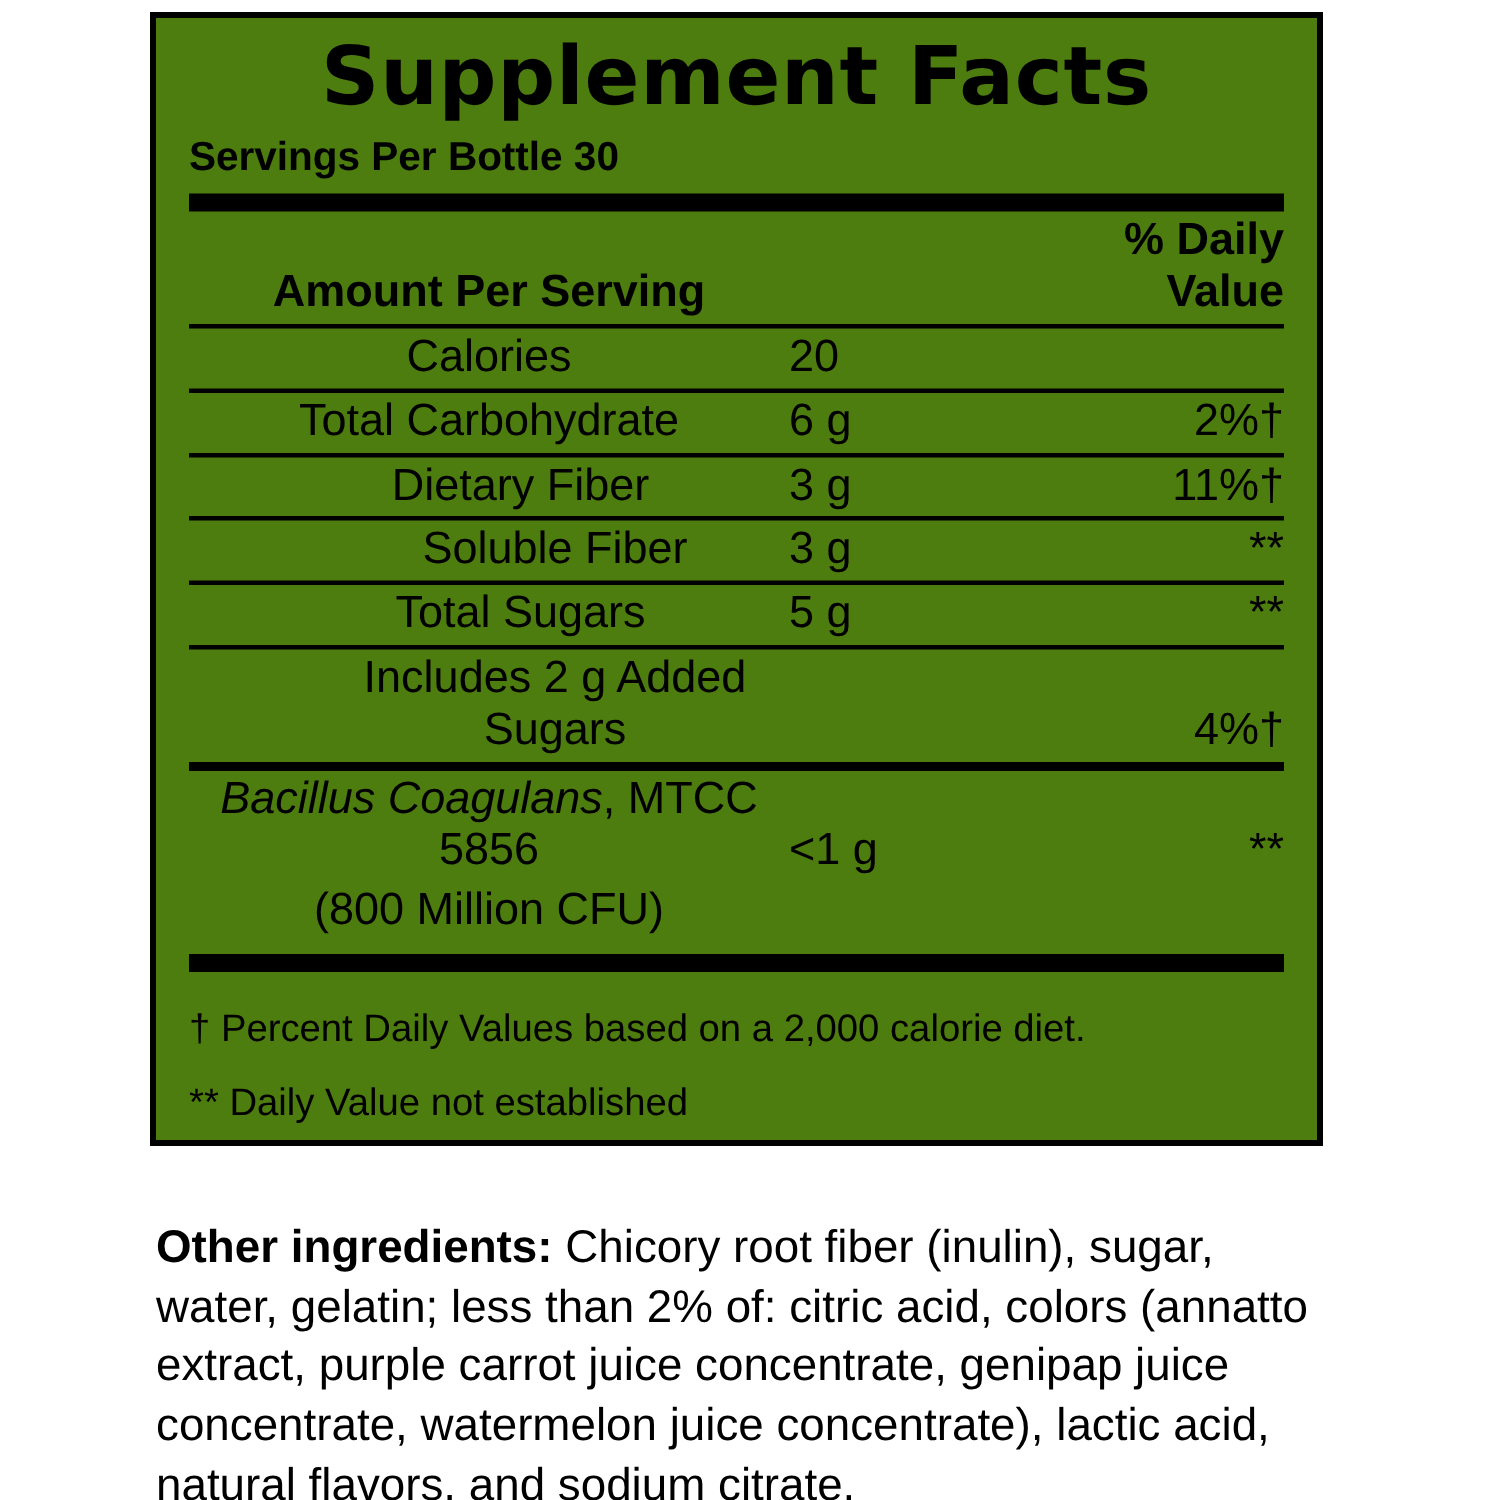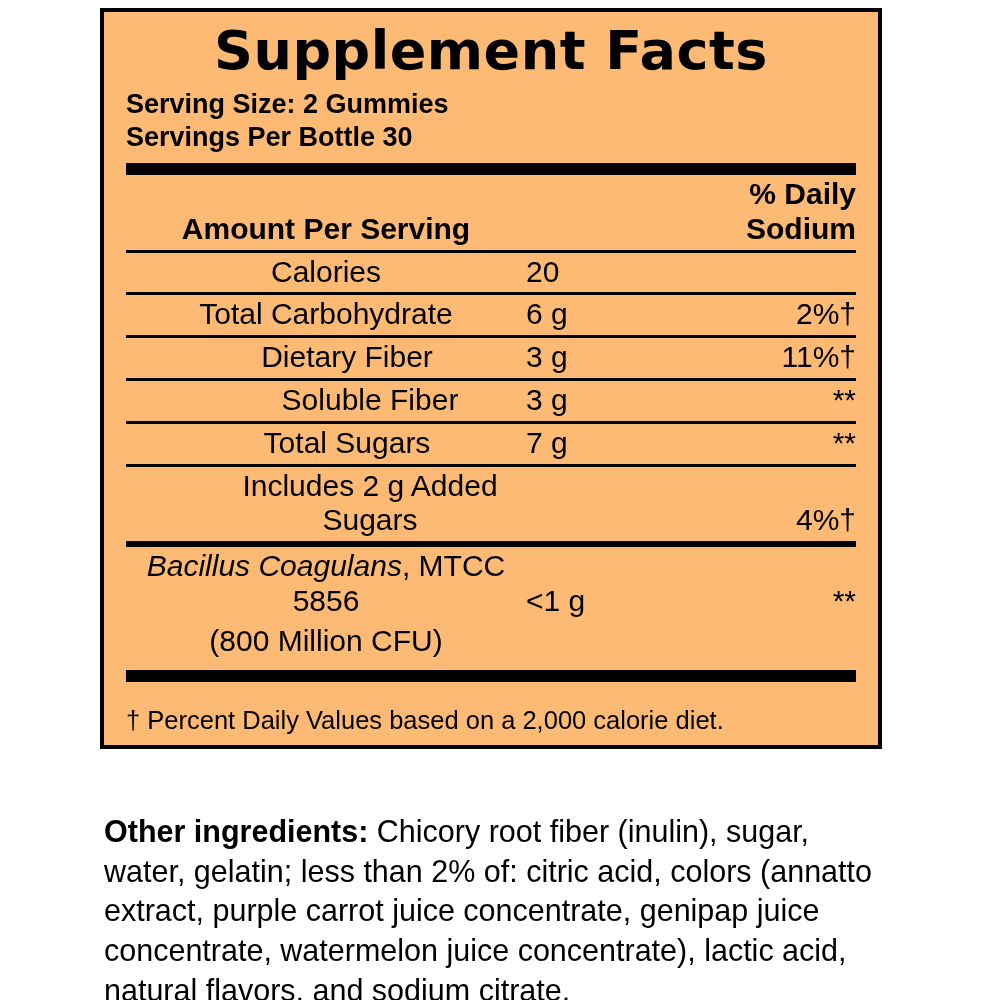--- a/index.html
+++ b/index.html
@@ -23,21 +23,21 @@
   }
 
   
   .panel {
     position: absolute;
     left: 100px;
     top: 8px;
     width: 782px;
     box-sizing: border-box;
     border: 4px solid #000;
-    background: #fdba74;
+    background: #4d7c0f;
     padding: 0 22px 8px 22px;
   }
 
   .sf-title {
     font-size: 54px;
     font-weight: 700;
     letter-spacing: 0.5px;
     line-height: 1.0;
     margin: 12px 0 10px 0;
     text-align: center;
@@ -115,31 +115,30 @@
 </style>
 </head>
 <body>
 
 <div class="page">
 
   <div class="panel">
 
     <div class="sf-title">Supplement Facts</div>
 
-    <div class="serving-line">Serving Size: 2 Gummies</div>
     <div class="serving-line">Servings Per Bottle 30</div>
 
     <div class="rule-thick"></div>
 
     <table class="facts">
       <tbody>
         <tr class="hdr-row">
           <td class="c-name">Amount Per Serving</td>
           <td class="c-amt"></td>
-          <td class="c-dv">% Daily Sodium</td>
+          <td class="c-dv">% Daily Value</td>
         </tr>
 
         <tr class="row-border">
           <td class="c-name">Calories</td>
           <td class="c-amt">20</td>
           <td class="c-dv"></td>
         </tr>
 
         <tr class="row-border">
           <td class="c-name">Total Carbohydrate</td>
@@ -154,21 +153,21 @@
         </tr>
 
         <tr class="row-border-sub">
           <td class="c-name ind2 sub-line">Soluble Fiber</td>
           <td class="c-amt sub-line">3 g</td>
           <td class="c-dv sub-line">**</td>
         </tr>
 
         <tr class="row-border-sub">
           <td class="c-name ind1 sub-line">Total Sugars</td>
-          <td class="c-amt sub-line">7 g</td>
+          <td class="c-amt sub-line">5 g</td>
           <td class="c-dv sub-line">**</td>
         </tr>
 
         <tr class="row-border-sub">
           <td class="c-name ind2 sub-line">Includes 2 g Added Sugars</td>
           <td class="c-amt sub-line"></td>
           <td class="c-dv sub-line">4%†</td>
         </tr>
 
       </tbody>
@@ -187,18 +186,19 @@
           <td class="c-name cfu-line">(800 Million CFU)</td>
           <td class="c-amt"></td>
           <td class="c-dv"></td>
         </tr>
       </tbody>
     </table>
 
     <div class="rule-thick"></div>
 
     <div class="footnotes">† Percent Daily Values based on a 2,000 calorie diet.</div>
+    <div class="footnotes" style="padding-top:0">** Daily Value not established</div>
 
   </div>
 
   <div class="other-ing"><b>Other ingredients:</b><span> Chicory root fiber (inulin), sugar, water, gelatin; less than 2% of: citric acid, colors (annatto extract, purple carrot juice concentrate, genipap juice concentrate, watermelon juice concentrate), lactic acid, natural flavors, and sodium citrate.</span></div>
 
 </div>
 
 </body></html>

